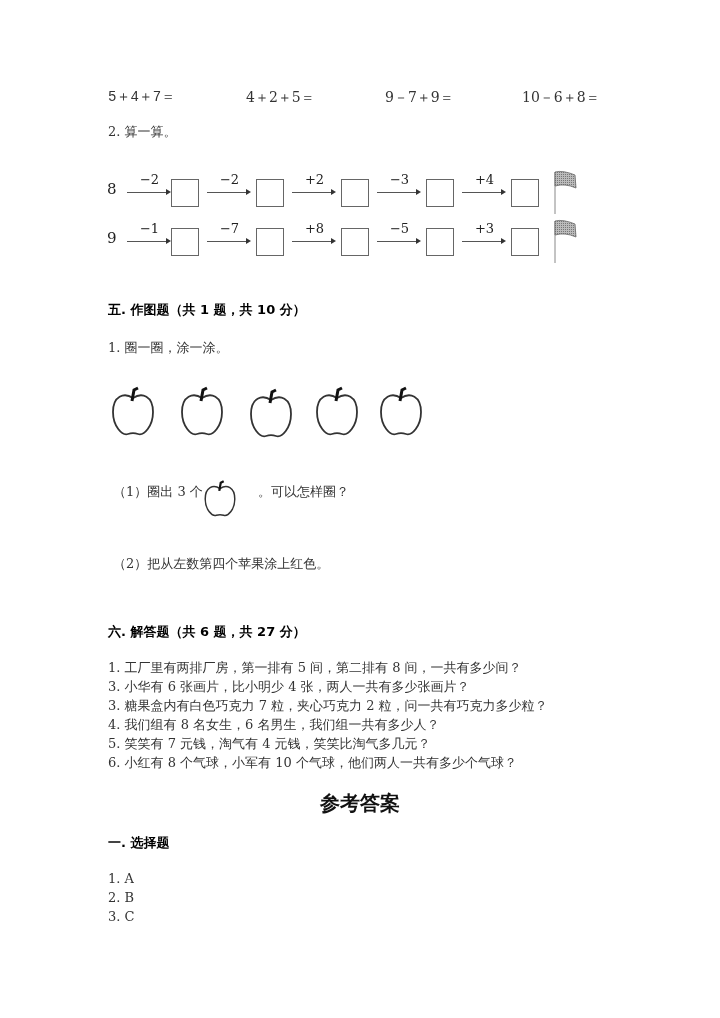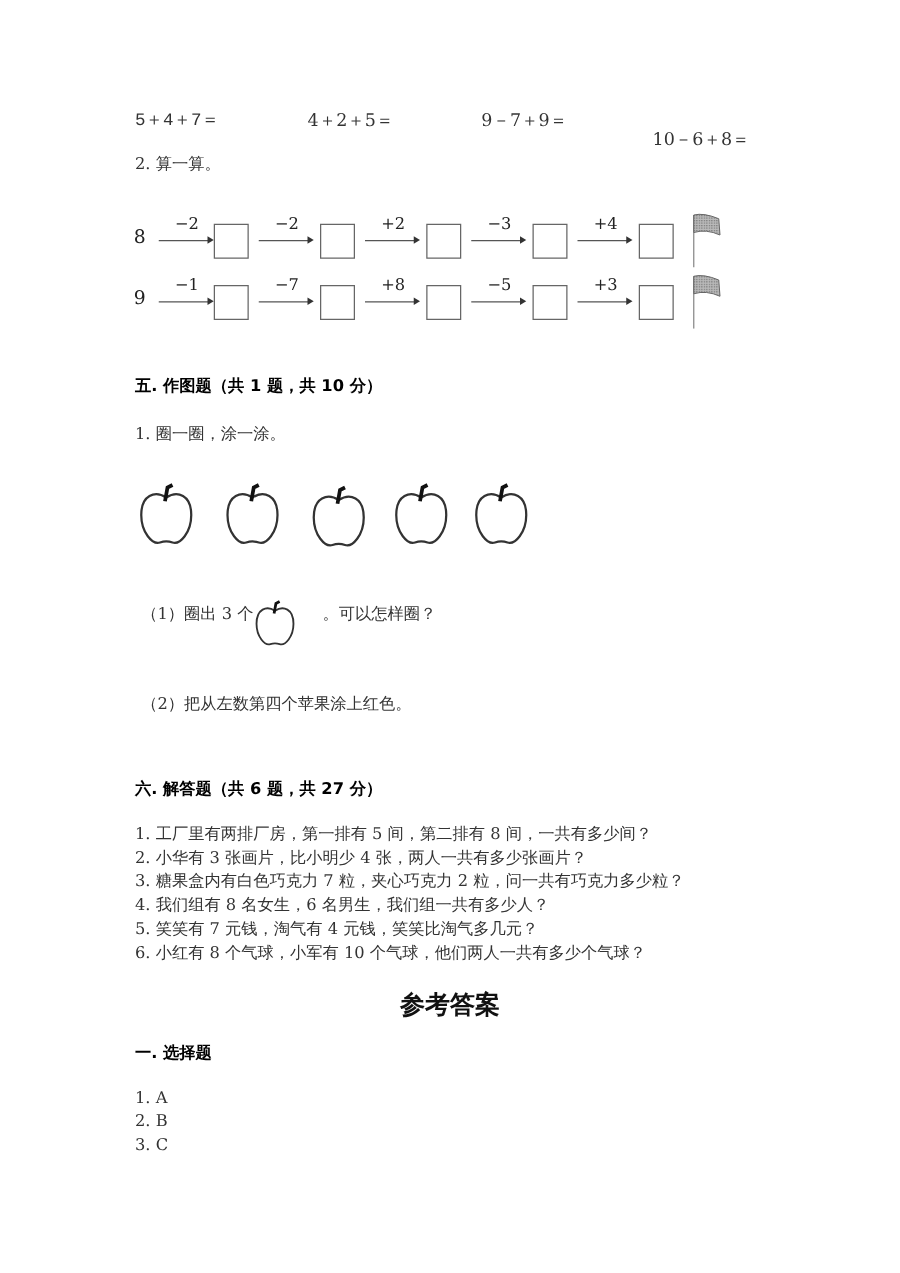--- a/index.html
+++ b/index.html
@@ -21,21 +21,21 @@
   .box { position: absolute; width: 26px; height: 26px; border: 1.5px solid #666; top: 9px; }
   .flag { position: absolute; top: 0; width: 26px; height: 44px; }
   .heading-center { font-size: 20px; font-weight: bold; font-family: "DejaVu Sans", "Liberation Sans", sans-serif; color: #111; }
 </style>
 </head>
 <body>
 
 <div class="abs txt eq" style="left:108px;top:89px;font-family:Liberation Mono, monospace;">5＋4＋7＝</div>
 <div class="abs txt eq" style="left:246px;top:89px;">4＋2＋5＝</div>
 <div class="abs txt eq" style="left:385px;top:89px;">9－7＋9＝</div>
-<div class="abs txt eq" style="left:522px;top:104px;">10－6＋8＝</div>
+<div class="abs txt eq" style="left:522px;top:89px;">10－6＋8＝</div>
 
 <div class="abs txt" style="left:108px;top:124px;">2. 算一算。</div>
 
 <div class="chain-row" style="top:170px;">
   <span class="chain-start" style="left:0;">8</span>
   <div class="step" style="left:20px;">
       <span class="op">−2</span>
       <div class="arrow"></div>
     </div>
   <div class="box" style="left:64px;"></div>
@@ -134,21 +134,21 @@
 <svg class="abs" style="left:203px;top:478px;" width="34" height="42" viewBox="0 0 46 56">
     <path d="M23 14 C14 8 3 12 3 28 C3 42 12 52 18 50 C21 49 25 49 28 50 C34 52 43 42 43 28 C43 12 32 8 23 14 Z" fill="none" stroke="#333" stroke-width="2"></path>
     <path d="M22 17 L24 6 L28 4" fill="none" stroke="#111" stroke-width="3"></path>
   </svg>
 <div class="abs txt" style="left:258px;top:484px;">。可以怎样圈？</div>
 
 <div class="abs txt" style="left:113px;top:556px;">（2）把从左数第四个苹果涂上红色。</div>
 
 <div class="abs txt bold" style="left:108px;top:624px;">六. 解答题（共 6 题，共 27 分）</div>
 <div class="abs txt" style="left:108px;top:660px;">1. 工厂里有两排厂房，第一排有 5 间，第二排有 8 间，一共有多少间？</div>
-<div class="abs txt" style="left:108px;top:679px;">2. 小华有 3 张画片，比小明少 4 张，两人一共有多少张画片？</div>
+<div class="abs txt" style="left:108px;top:679px;">3. 小华有 6 张画片，比小明少 4 张，两人一共有多少张画片？</div>
 <div class="abs txt" style="left:108px;top:698px;">3. 糖果盒内有白色巧克力 7 粒，夹心巧克力 2 粒，问一共有巧克力多少粒？</div>
 <div class="abs txt" style="left:108px;top:717px;">4. 我们组有 8 名女生，6 名男生，我们组一共有多少人？</div>
 <div class="abs txt" style="left:108px;top:736px;">5. 笑笑有 7 元钱，淘气有 4 元钱，笑笑比淘气多几元？</div>
 <div class="abs txt" style="left:108px;top:755px;">6. 小红有 8 个气球，小军有 10 个气球，他们两人一共有多少个气球？</div>
 
 <div class="abs heading-center" style="left:0;width:720px;text-align:center;top:790px;">参考答案</div>
 <div class="abs txt bold" style="left:108px;top:835px;">一. 选择题</div>
 <div class="abs txt" style="left:108px;top:871px;">1. A</div>
 <div class="abs txt" style="left:108px;top:890px;">2. B</div>
 <div class="abs txt" style="left:108px;top:909px;">3. C</div>

